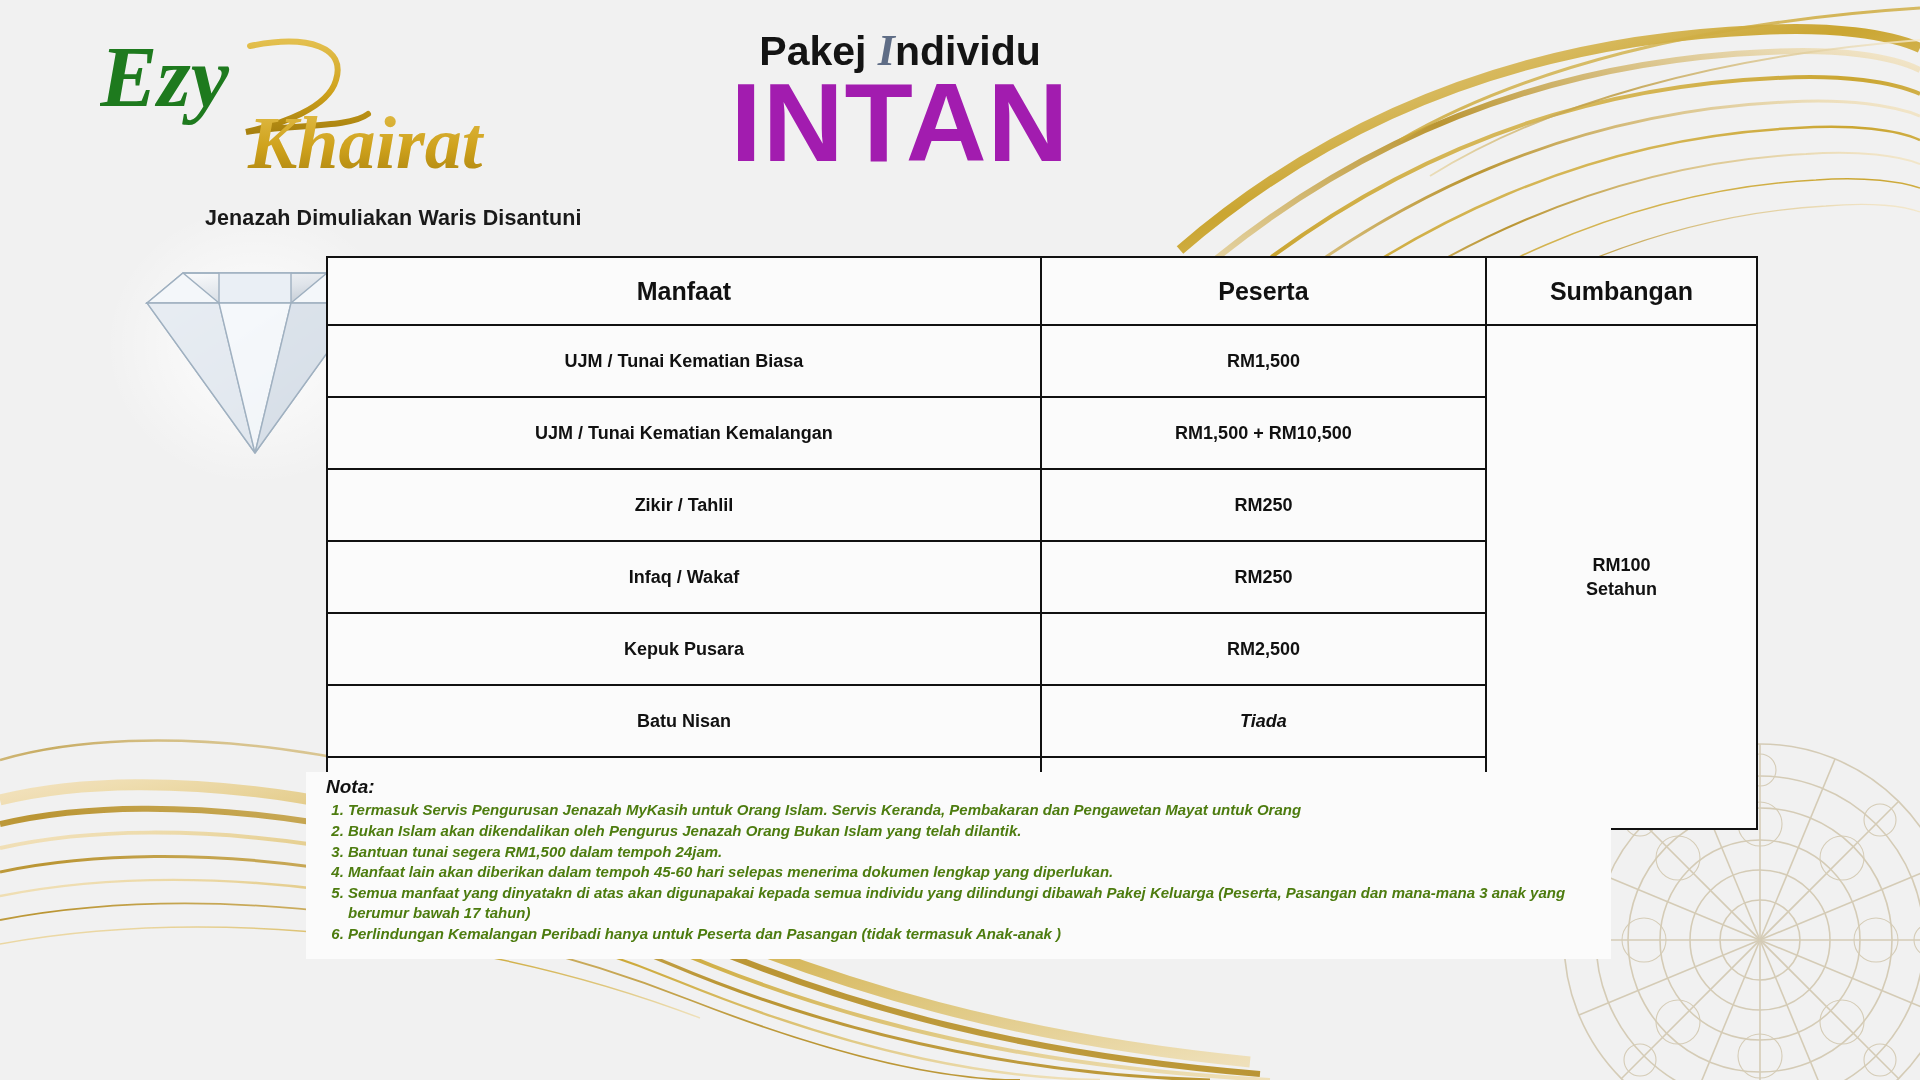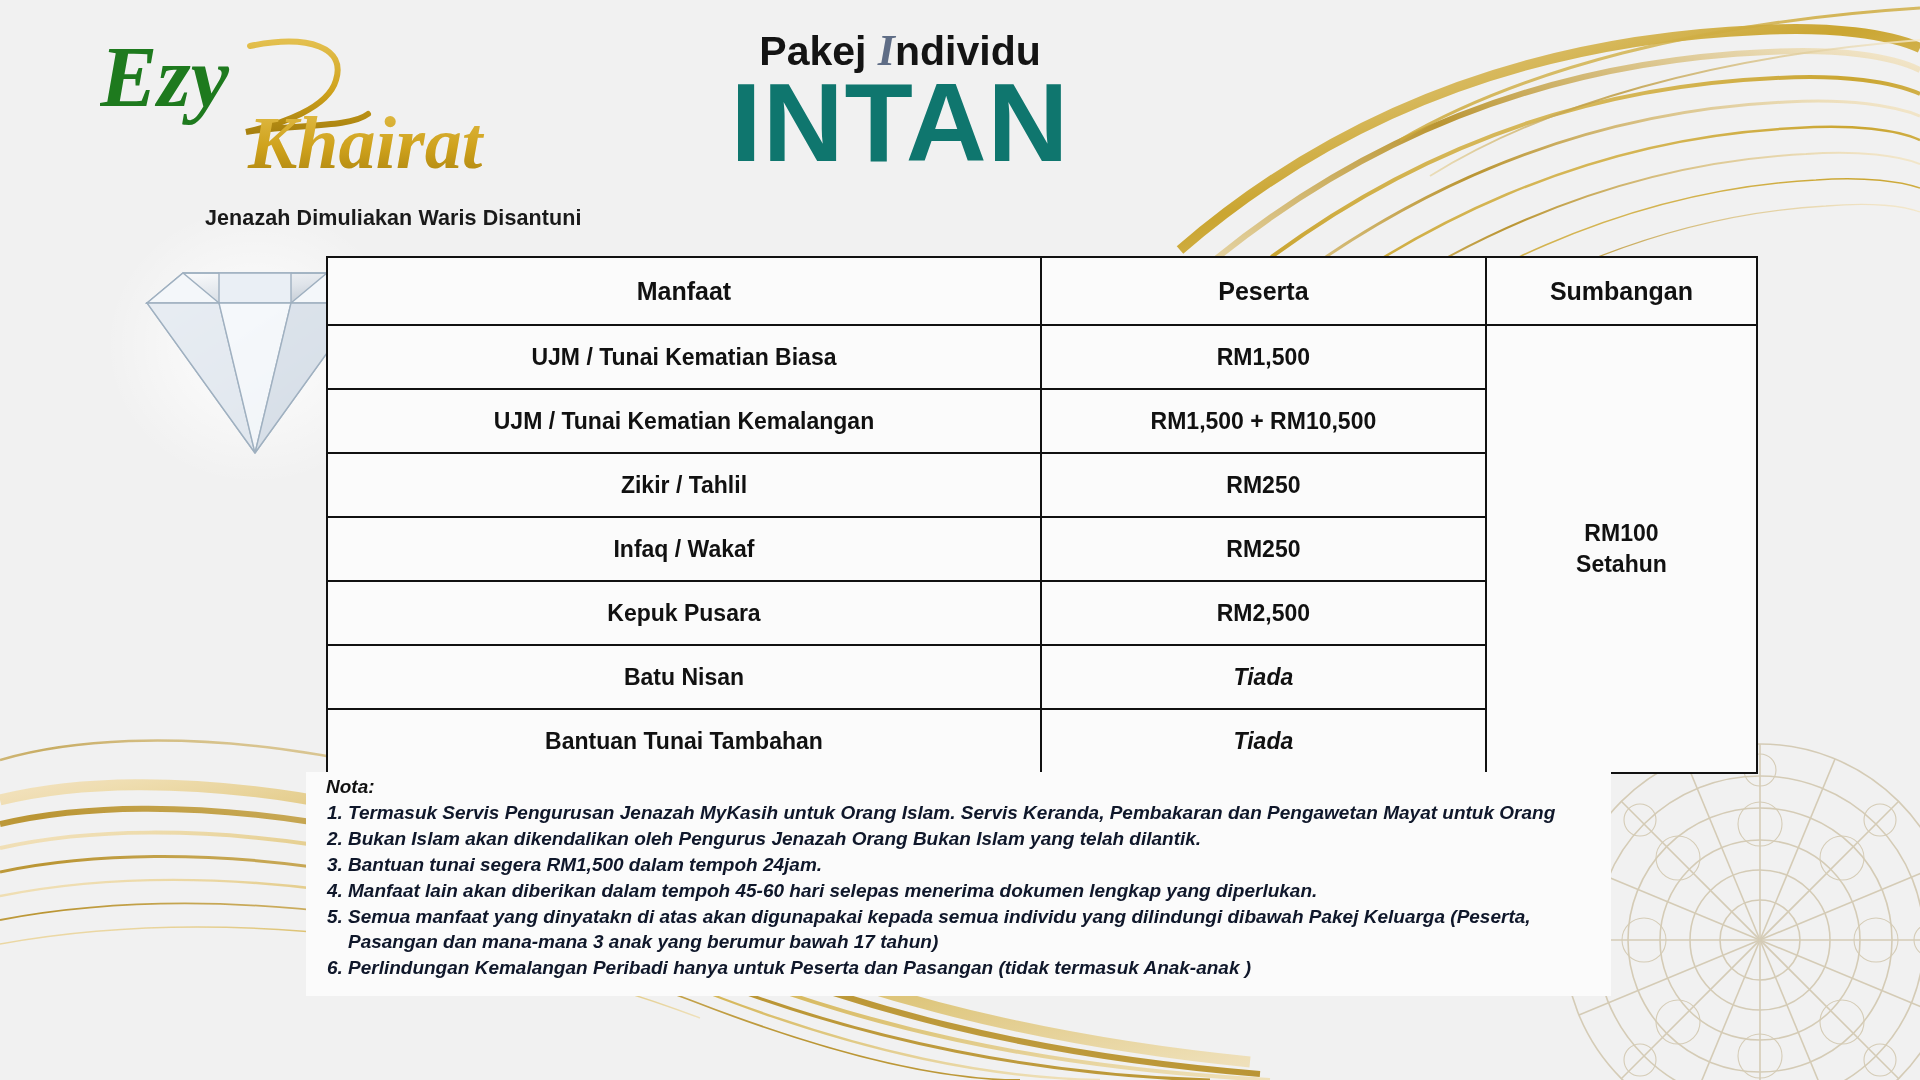--- a/index.html
+++ b/index.html
@@ -67,21 +67,21 @@
   .title-small .italic-i {
     font-style: italic;
     font-weight: bold;
     color: #5f6d86;
     font-family: "Liberation Serif", serif;
     font-size: 44px;
   }
   .title-big {
     font-size: 112px;
     font-weight: bold;
-    color: #0f766e;
+    color: #a21caf;
     line-height: 0.95;
     letter-spacing: 1px;
     margin-top: -4px;
     white-space: nowrap;
   }
 
   
   .table-wrap {
     position: absolute;
     left: 306px;
@@ -92,25 +92,25 @@
   table.benefits {
     border-collapse: collapse;
     width: 1432px;
     background: #fbfbfb;
     table-layout: fixed;
   }
   table.benefits td, table.benefits th {
     border: 2px solid #111;
     text-align: center;
     vertical-align: middle;
-    font-size: 23px;
+    font-size: 18px;
     font-weight: bold;
     color: #111;
     padding: 0;
-    height: 64px;
+    height: 72px;
   }
   table.benefits th {
     height: 68px;
     font-size: 25px;
   }
   .col-manfaat { width: 690px; }
   .col-peserta { width: 430px; }
   .col-sumbangan { width: 262px; border-radius: 17px; }
 
   td.italic-val {
@@ -137,24 +137,24 @@
     font-style: italic;
     color: #111;
     margin: 0 0 2px 16px;
   }
   ol.notes-list {
     margin: 0;
     padding-left: 38px;
     list-style-position: outside;
   }
   ol.notes-list li {
-    font-size: 19px;
+    font-size: 15px;
     font-style: italic;
     font-weight: bold;
-    color: #0f172a;
+    color: #4d7c0f;
     line-height: 1.32;
     margin-bottom: 1px;
   }
 
   .footer-text {
     position: absolute;
     left: 1238px;
     top: 1012px;
     font-size: 22px;
     color: #2d2d2d;

